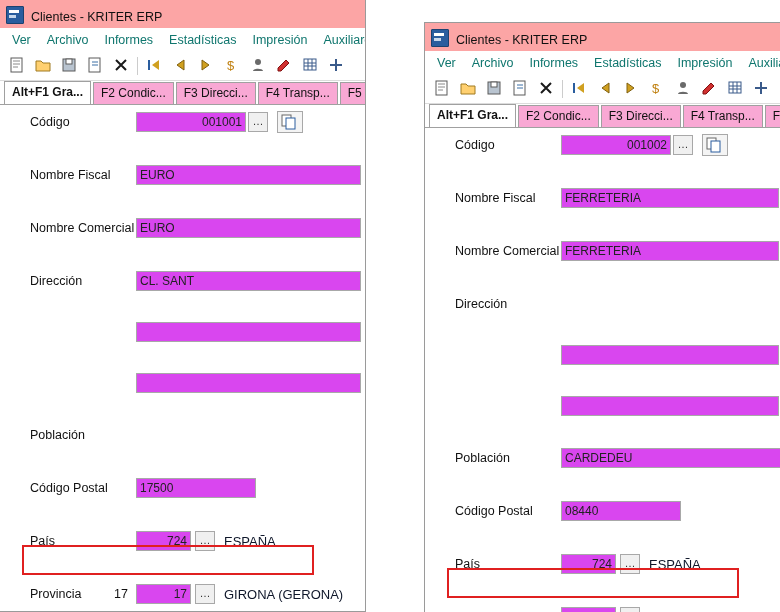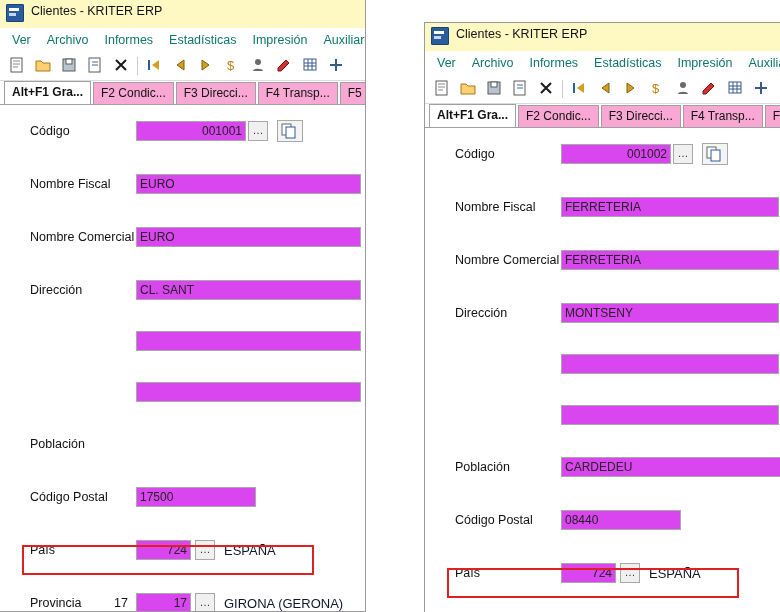--- a/index.html
+++ b/index.html
@@ -20,23 +20,23 @@
   
   .window {
     position: absolute;
     background: #ffffff;
     border: 1px solid #9a9a9a;
     box-sizing: border-box;
     overflow: hidden;
   }
   .titlebar {
     height: 28px;
-    background: #fef9c3;
+    background: #fca5a5;
     display: flex;
-    align-items: flex-start;
+    align-items: flex-end;
     padding: 4px 6px;
     box-sizing: border-box;
   }
   .app-icon {
     width: 16px; height: 16px;
     background: #2a5d9e;
     border: 1px solid #1b4270;
     position: relative;
     margin-right: 7px;
     border-radius: 1px;
@@ -123,21 +123,21 @@
   }
   .tab.active {
     background: #ffffff;
     font-weight: bold;
     height: 23px;
   }
 
   
   .form {
     position: relative;
-    padding-top: 15px;
+    padding-top: 6px;
   }
   .row {
     position: relative;
     height: 25px;
   }
   .lbl {
     position: absolute;
     font-size: 12.5px;
     color: #111;
     white-space: nowrap;
@@ -488,21 +488,20 @@
         <span class="fld" style="left:136px; width:218px;">FERRETERIA</span>
       </div>
 
       <div class="row" style="top:56px;">
         <span class="lbl" style="left:30px;">Nombre Comercial</span>
         <span class="fld" style="left:136px; width:218px;">FERRETERIA</span>
       </div>
 
       <div class="row" style="top:84px;">
         <span class="lbl" style="left:30px;">Dirección</span>
-        <span class="fld" style="left:136px; width:218px;">MONTSENY</span>
       </div>
       <div class="row" style="top:110px;">
         <span class="fld" style="left:136px; width:218px;"></span>
       </div>
       <div class="row" style="top:136px;">
         <span class="fld" style="left:136px; width:218px;"></span>
       </div>
 
       <div class="row" style="top:163px;">
         <span class="lbl" style="left:30px;">Población</span>

